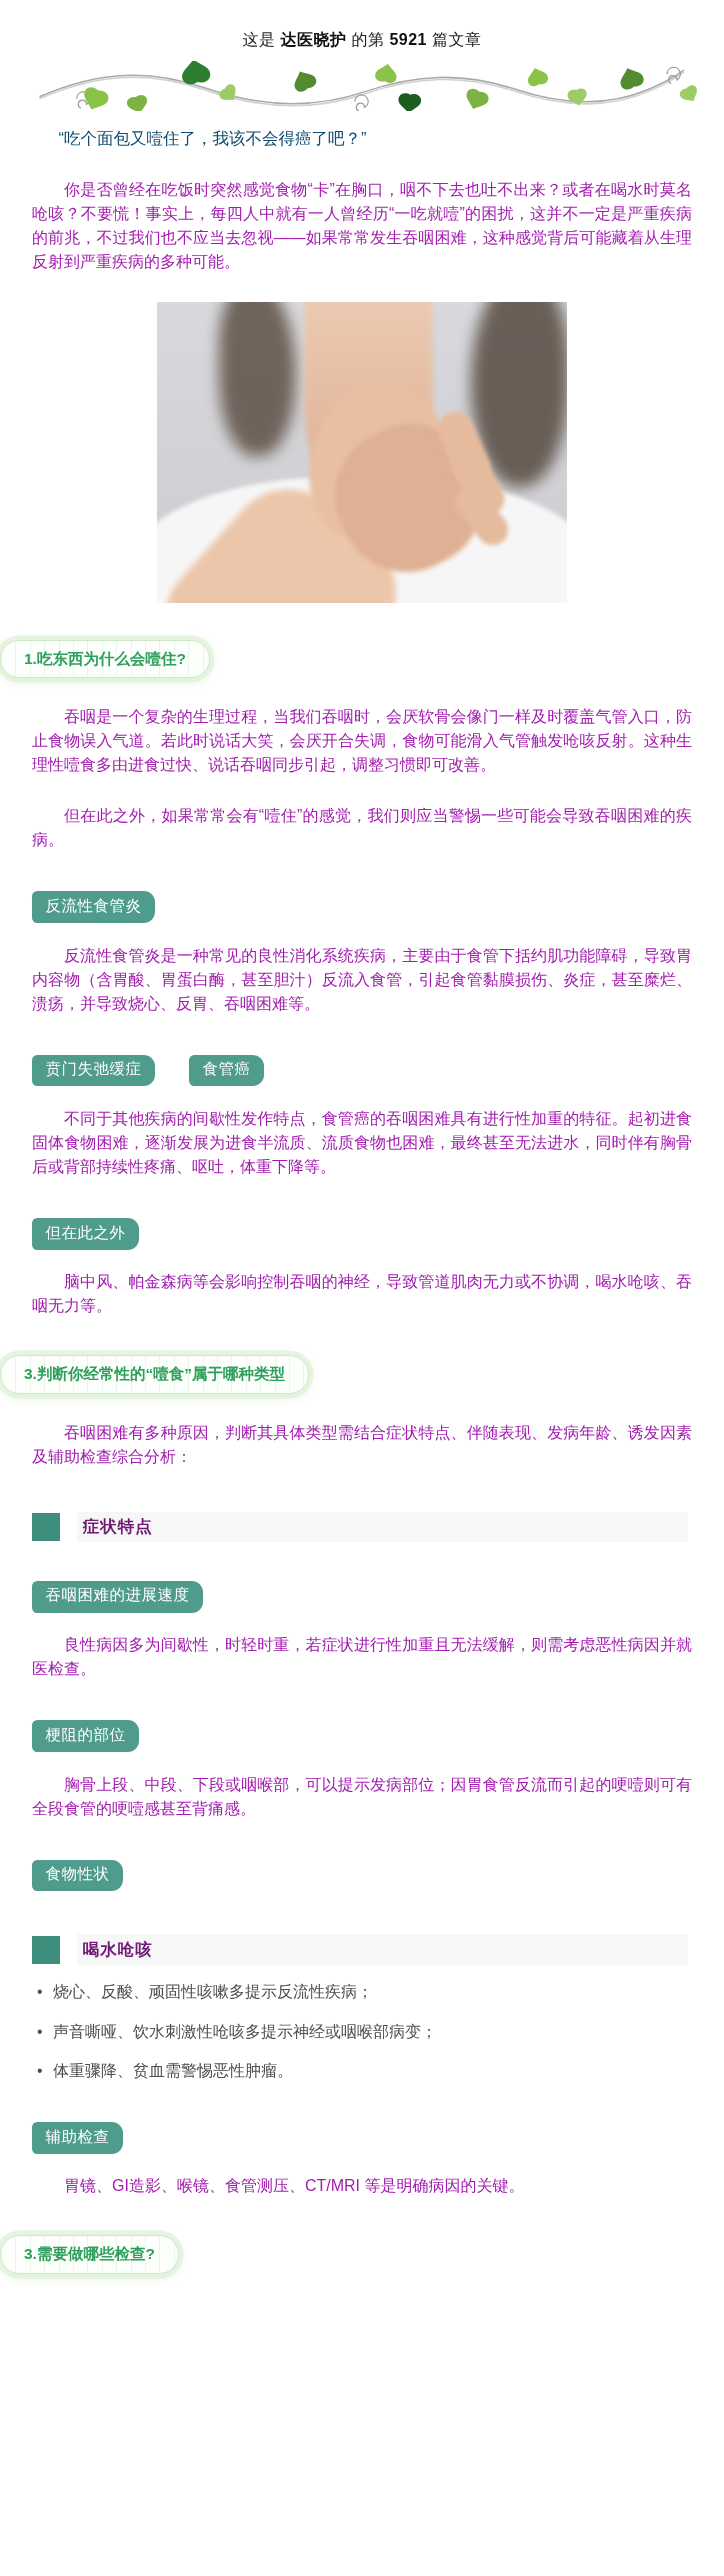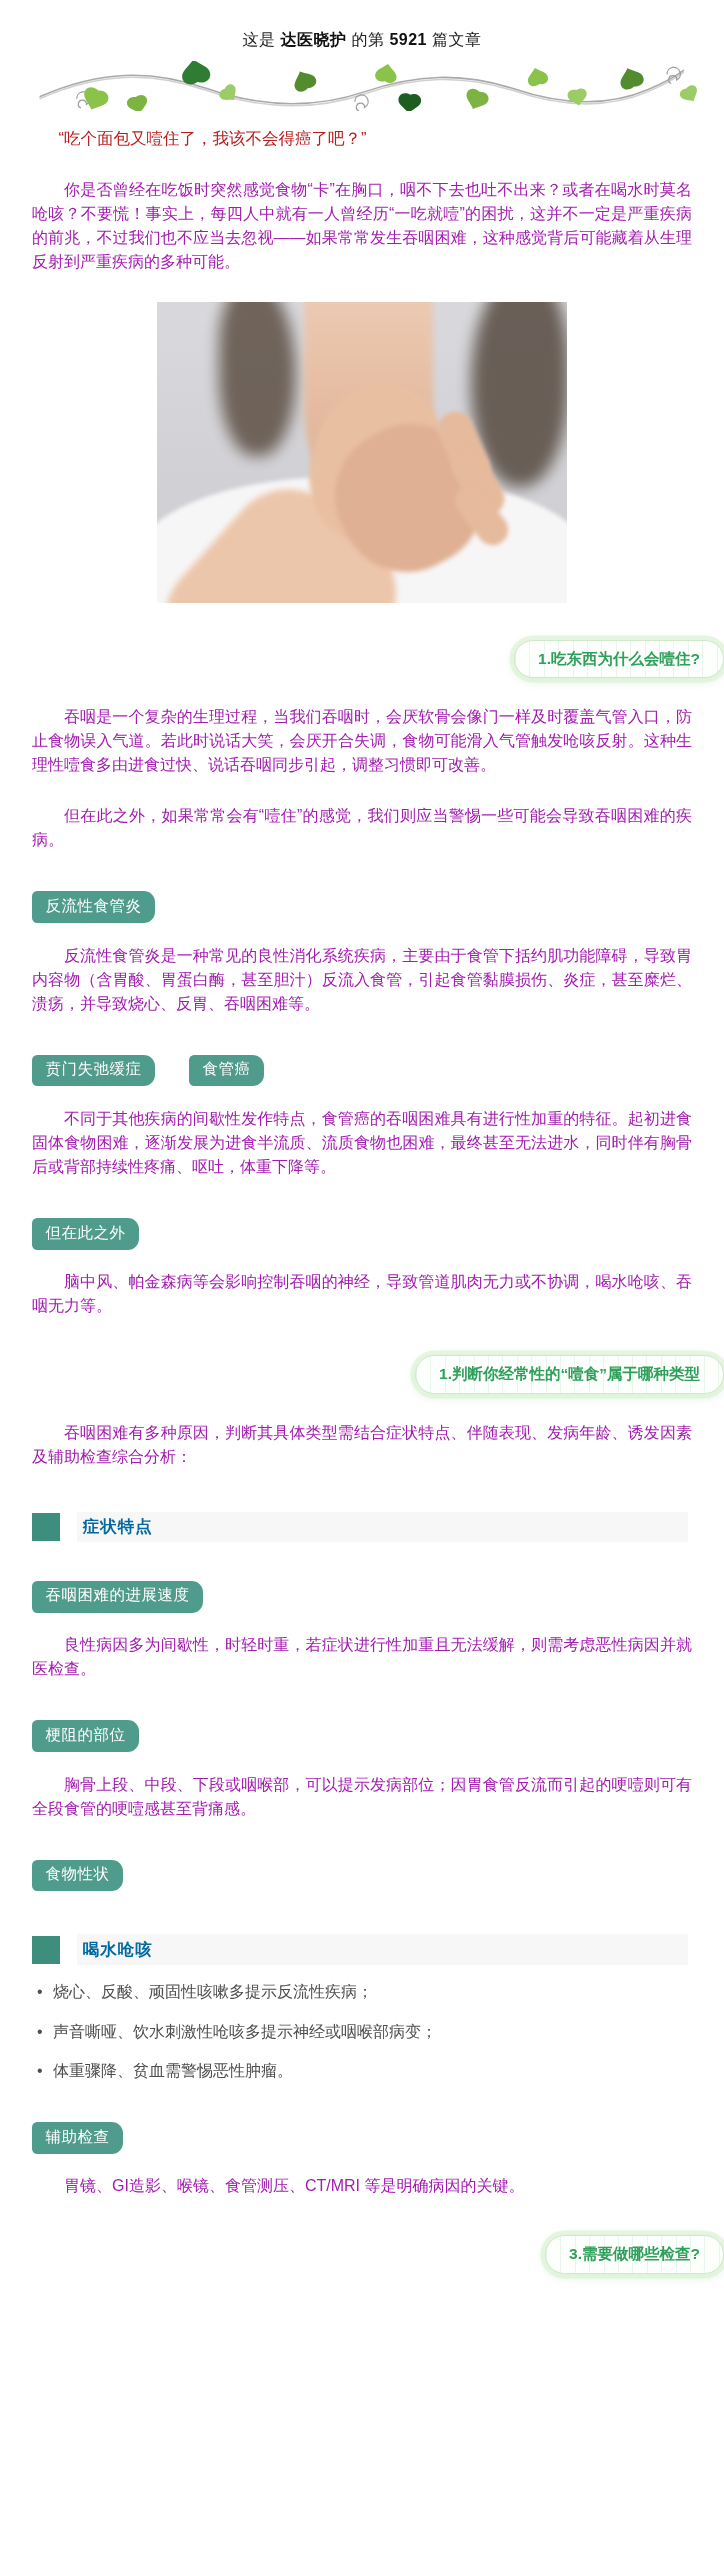--- a/index.html
+++ b/index.html
@@ -5,53 +5,53 @@
   html,body{margin:0;padding:0;background:#ffffff;}
   body{font-family:"Liberation Sans","DejaVu Sans",sans-serif;}
   .page{width:724px;margin:0 auto;background:#fff;padding:13.4px 0 20.6px;box-sizing:border-box;}
 
   .top-title{margin:10px;padding-top:6.2px;text-align:center;font-size:16px;color:#222;letter-spacing:0.5px;}
   .top-title b{font-weight:bold;color:#111;}
 
   .vine{width:675px;margin:8.2px auto 0;}
   .vine svg{display:block;}
 
-  .quote{margin:15.5px 32px 0;font-size:16.5px;color:#b91c1c;text-indent:1.6em;line-height:1.5;}
+  .quote{margin:15.5px 32px 0;font-size:16.5px;color:#0c4a6e;text-indent:1.6em;line-height:1.5;}
 
   .para{margin:27px 32px 0;font-size:16px;line-height:1.5;color:#a21caf;text-align:justify;text-indent:2em;}
   .para.tight{margin-top:20.6px;}
 
   
   .photo{position:relative;width:410px;height:301px;margin:28px auto 0;overflow:hidden;background:linear-gradient(180deg,#d9d9dd 0%,#d2d2d6 55%,#cdcdd1 100%);}
   .photo .hair-l{position:absolute;left:62px;top:-20.6px;width:77px;height:175px;background:#5d4f44;border-radius:40% 60% 50% 50%;filter:blur(7.2px);opacity:.85;}
   .photo .hair-r{position:absolute;left:314px;top:-31px;width:98px;height:216px;background:#564a40;border-radius:55% 45% 50% 50%;filter:blur(7.2px);opacity:.85;}
   .photo .neck{position:absolute;left:147px;top:-5.2px;width:129px;height:206px;background:linear-gradient(180deg,#eccab2,#e2b79c 70%,#ddae92);border-radius:0 0 45% 45%;filter:blur(3.1px);}
   .photo .shirt{position:absolute;left:-20.6px;top:175px;width:453px;height:155px;background:#f7f6f7;border-radius:45% 45% 0 0 / 82px 82px 0 0;filter:blur(2.1px);}
   .photo .arm{position:absolute;left:31px;top:196px;width:185px;height:216px;background:#ecc6aa;border-radius:62px;transform:rotate(42deg);filter:blur(3.1px);}
   .photo .hand1{position:absolute;left:155px;top:82px;width:129px;height:160px;background:#e9bfa1;border-radius:46%;transform:rotate(16deg);filter:blur(2.6px);}
   .photo .hand2{position:absolute;left:180px;top:124px;width:144px;height:144px;background:#dfb093;border-radius:46%;transform:rotate(-28deg);filter:blur(2.6px);}
   .photo .finger{position:absolute;background:#e6ba9c;border-radius:20.6px;filter:blur(2.1px);}
   .photo .f1{left:289px;top:108px;width:36px;height:77px;transform:rotate(-24deg);}
   .photo .f2{left:304px;top:144px;width:34px;height:72px;transform:rotate(-30deg);}
   .photo .f3{left:309px;top:180px;width:31px;height:67px;transform:rotate(-38deg);}
 
-  .capsule-wrap{text-align:right;margin-top:37px;}
+  .capsule-wrap{text-align:left;margin-top:37px;}
   .capsule{display:inline-block;padding:7.7px 23px;border:1.5px solid #cfe9c8;border-radius:24px;
     color:#2fa05b;font-weight:bold;font-size:15.5px;background-color:#fdfffd;
     background-image:repeating-linear-gradient(90deg,rgba(130,195,150,.16) 0 1px,transparent 1px 14.4px);
     box-shadow:0 0 0 4.6px rgba(223,243,216,.75),0 2.1px 10.3px rgba(160,210,160,.45);}
 
   .tag{display:inline-block;margin:39px 0 0 32px;background:#4f9b8c;color:#fff;font-size:15.5px;
     padding:4.6px 13.4px 6.2px;border-radius:5.2px 11.3px 11.3px 5.2px;letter-spacing:0.5px;}
 
   .bh{display:flex;align-items:center;margin:43px 32px 0;}
   .bh-square{position:relative;width:28px;height:28px;background:#3e8e7e;flex:none;}
   .bh-square::after{content:"";position:absolute;left:11.3px;top:11.3px;width:27px;height:27px;background:#cfe3dd;z-index:-1;}
   .bh-titlewrap{flex:1;background:#f7f7f7;margin-left:16.5px;margin-right:4.1px;padding:4.1px 6.2px;}
-  .bh-title{font-size:16.5px;font-weight:bold;color:#0369a1;letter-spacing:1px;}
+  .bh-title{font-size:16.5px;font-weight:bold;color:#701a75;letter-spacing:1px;}
 
   .bullet{display:flex;margin:15.5px 32px 0 37px;font-size:16px;color:#4e4e4e;line-height:1.5;}
   .bullet .dot{margin-right:10.3px;}
 </style>
 </head>
 <body>
 
 <div class="page">
 
   <p class="top-title"><span>这是 </span><b>达医晓护</b><span> 的第 </span><b>5921</b><span> 篇文章</span></p>
@@ -107,21 +107,21 @@
 
   <div class="tag">反流性食管炎</div>
   <p class="para tight">反流性食管炎是一种常见的良性消化系统疾病，主要由于食管下括约肌功能障碍，导致胃内容物（含胃酸、胃蛋白酶，甚至胆汁）反流入食管，引起食管黏膜损伤、炎症，甚至糜烂、溃疡，并导致烧心、反胃、吞咽困难等。</p>
   <div class="tag">贲门失弛缓症</div>
   <div class="tag">食管癌</div>
   <p class="para tight">不同于其他疾病的间歇性发作特点，食管癌的吞咽困难具有进行性加重的特征。起初进食固体食物困难，逐渐发展为进食半流质、流质食物也困难，最终甚至无法进水，同时伴有胸骨后或背部持续性疼痛、呕吐，体重下降等。</p>
   <div class="tag">但在此之外</div>
   <p class="para tight">脑中风、帕金森病等会影响控制吞咽的神经，导致管道肌肉无力或不协调，喝水呛咳、吞咽无力等。</p>
 
   <div class="capsule-wrap">
-    <div class="capsule">1.判断你经常性的“噎食”属于哪种类型</div>
+    <div class="capsule">3.判断你经常性的“噎食”属于哪种类型</div>
   </div>
   <p class="para">吞咽困难有多种原因，判断其具体类型需结合症状特点、伴随表现、发病年龄、诱发因素及辅助检查综合分析：</p>
 
   <div class="bh">
     <span class="bh-square"></span>
     <span class="bh-titlewrap"><span class="bh-title">症状特点</span></span>
   </div>
 
   <div class="tag">吞咽困难的进展速度</div>
   <p class="para tight">良性病因多为间歇性，时轻时重，若症状进行性加重且无法缓解，则需考虑恶性病因并就医检查。</p>

